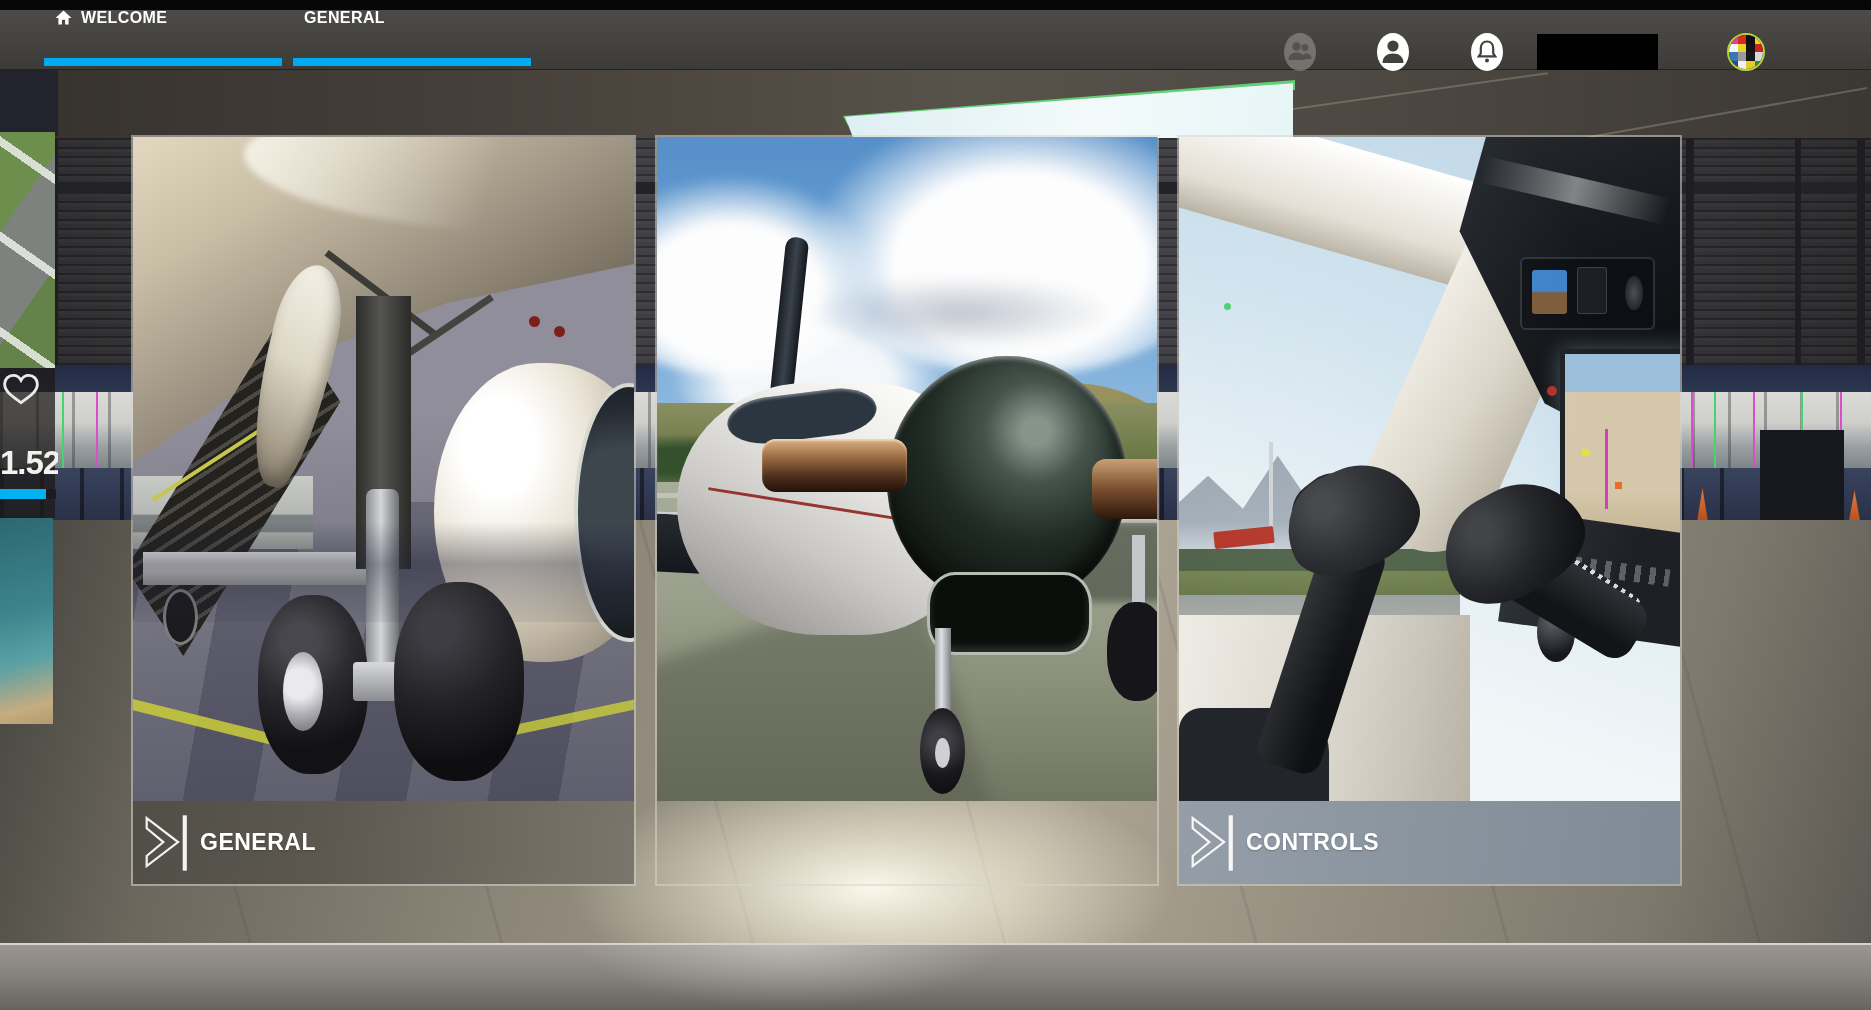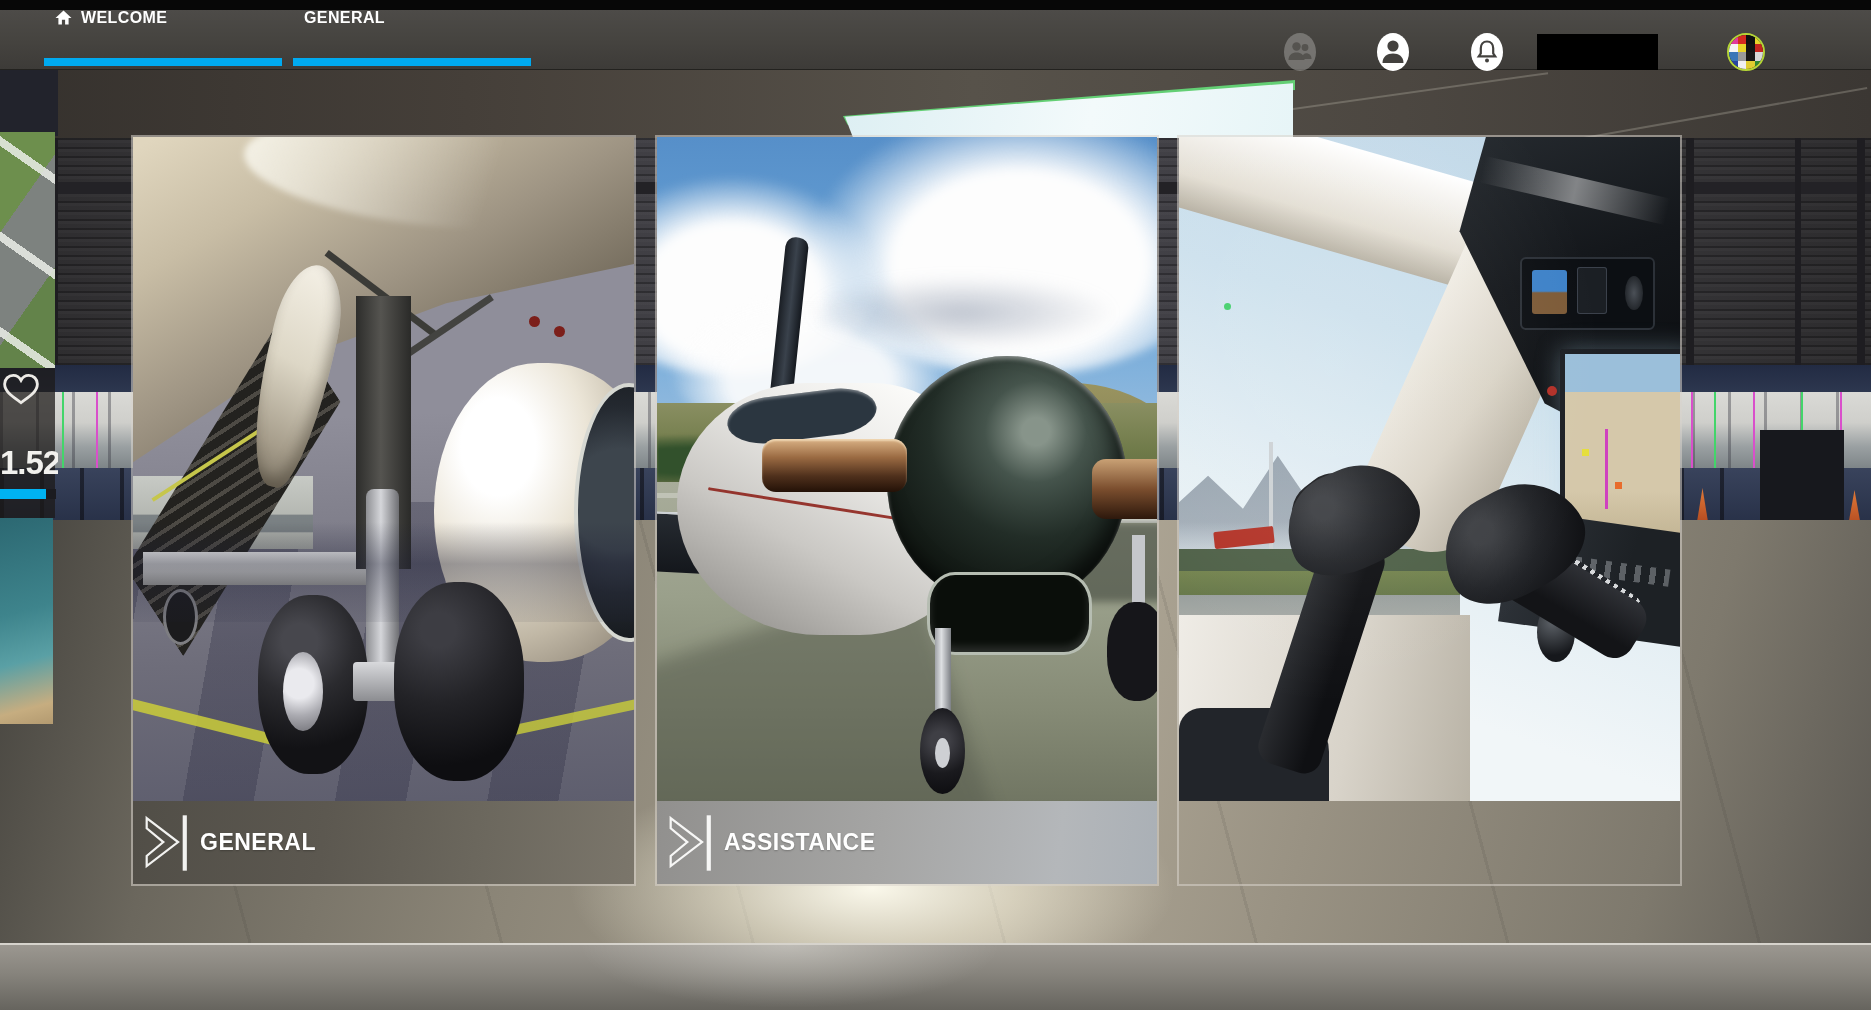--- a/index.html
+++ b/index.html
@@ -421,27 +421,20 @@
       <div class="c2-cowl"></div>
       <div class="c2-exhL"></div>
       <div class="c2-exhR"></div>
       <div class="c2-intake"></div>
       <div class="c2-ngear"></div>
       <div class="c2-nwheel"></div>
       <div class="c2-nhub"></div>
       <div class="c2-mstrutR"></div>
       <div class="c2-mwheelR"></div>
     </div>
-    <div class="card-footer f2">
-      <svg width="48" height="62" viewBox="0 0 52 64">
-        <path d="M4,5 L38,31 L4,57 L4,46 L22,31 L4,16 Z" fill="none" stroke="#f7f7f6" stroke-width="2.4"></path>
-        <rect x="43" y="2" width="4.5" height="60" fill="#f7f7f6"></rect>
-      </svg>
-      <span class="card-label">ASSISTANCE</span>
-    </div>
   </div>
 
   <div class="card" style="left:1177px;">
     <div class="card-image">
       <div class="c3-sky"></div>
       <div class="c3-mount"></div>
       <div class="c3-haze"></div>
       <div class="c3-pole"></div>
       <div class="c3-tree"></div>
       <div class="c3-grass"></div>
@@ -467,15 +460,22 @@
       <div class="c3-seat"></div>
       <div class="c3-yokeLcol"></div>
       <div class="c3-yokeLgrip"></div>
       <div class="c3-yokeLhorn"></div>
       <div class="c3-ribbed"></div>
       <div class="c3-ribcap"></div>
       <div class="c3-yokeRcol"></div>
       <div class="c3-yokeRhorn"></div>
       <div class="c3-glare"></div>
     </div>
+    <div class="card-footer f3">
+      <svg width="48" height="62" viewBox="0 0 52 64">
+        <path d="M4,5 L38,31 L4,57 L4,46 L22,31 L4,16 Z" fill="none" stroke="#f7f7f6" stroke-width="2.4"></path>
+        <rect x="43" y="2" width="4.5" height="60" fill="#f7f7f6"></rect>
+      </svg>
+      <span class="card-label">CONTROLS</span>
+    </div>
   </div>
 
 </div>
 
 </body></html>

